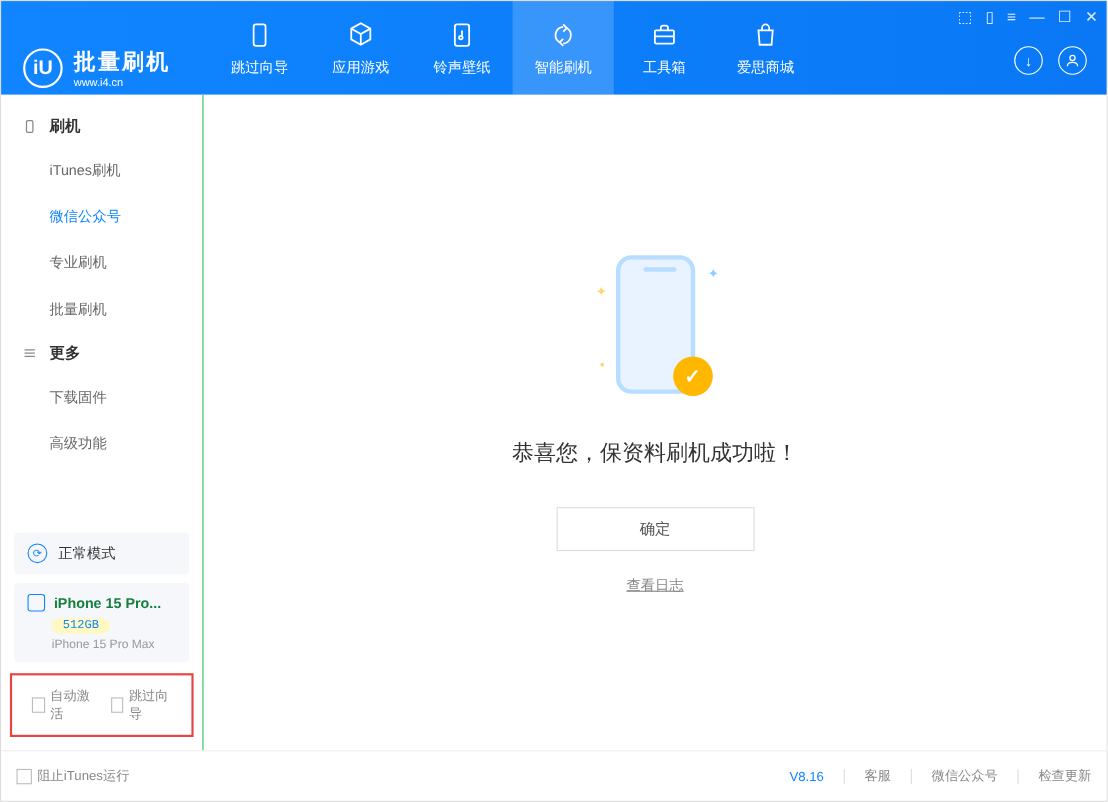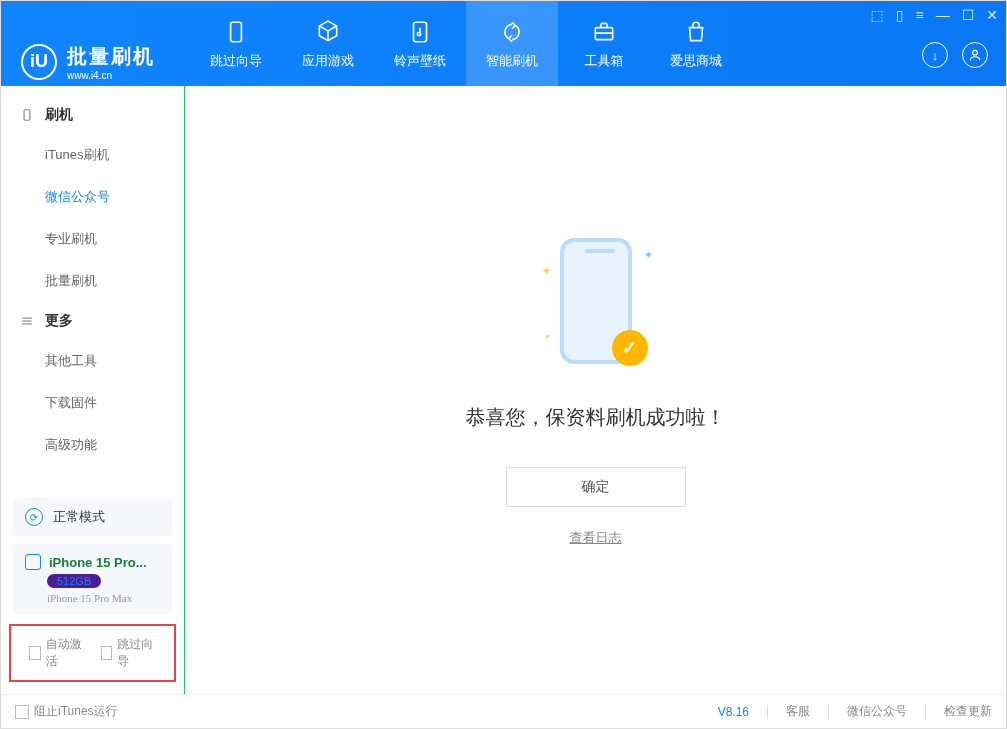--- a/index.html
+++ b/index.html
@@ -36,22 +36,22 @@
     .side-item.active { color: #1085ff; }
     
     .sidebar-bottom { margin-top: auto; }
     .status-box { margin: 8px 12px; background: #f5f7fa; border-radius: 4px; padding: 10px 12px; display: flex; align-items: center; font-size: 13px; color: #333; }
     .status-icon { width: 18px; height: 18px; border: 1.5px solid #1085ff; border-radius: 50%; margin-right: 10px; display:flex; align-items:center; justify-content:center; color:#1085ff; font-size:10px;}
     
     .device-box { margin: 0 12px 10px; background: #f5f7fa; border-radius: 4px; padding: 10px 12px; font-size: 12px; }
     .device-top { display: flex; align-items: center; margin-bottom: 4px; }
     .device-name { font-weight: bold; color: #15803d; font-size: 13px;}
     .device-icon { width:16px; height:16px; border:1.5px solid #1085ff; border-radius:3px; margin-right:8px;}
-    .storage-badge { display: inline-block; background: #4c1d95; color: #1085ff; border-radius: 10px; padding: 1px 10px; font-size: 11px; margin: 0 0 4px 22px;}
-    .device-model { color: #999; font-size: 11px; margin-left: 22px; font-family: Liberation Serif, serif;}
+    .storage-badge { display: inline-block; background: #fef9c3; color: #1085ff; border-radius: 10px; padding: 1px 10px; font-size: 11px; margin: 0 0 4px 22px; font-family: Liberation Mono, monospace;}
+    .device-model { color: #999; font-size: 11px; margin-left: 22px;}
     
     .options-row { margin: 6px 8px 12px; border: 2px solid #e54545; padding: 10px 18px; display: flex; gap: 16px; }
     .chk { display: flex; align-items: center; font-size: 12px; color: #888; }
     .chk-box { width: 14px; height: 14px; border: 1px solid #bbb; margin-right: 5px; }
     
     
     .main { flex: 1; display: flex; flex-direction: column; align-items: center; justify-content: center; position: relative; }
     .illustration { width: 140px; height: 140px; position: relative; margin-bottom: 30px; }
     .phone-outline { width: 72px; height: 126px; border: 4px solid #b8ddff; border-radius: 14px; background: #e8f3ff; position: absolute; left: 34px; top: 4px; }
     .notch { width: 30px; height: 4px; background: #b8ddff; border-radius: 2px; position: absolute; top: 7px; left: 21px; }
@@ -59,21 +59,21 @@
     .sparkle { position: absolute; color: #ffd66b; font-size: 12px; }
     .s1 { left: 16px; top: 30px; }
     .s2 { right: 12px; top: 14px; color:#8ecbff; }
     .s3 { left: 20px; bottom: 30px; color:#ffd66b; }
     
     .success-text { font-size: 20px; color: #333; margin-bottom: 36px; }
     .confirm-btn { width: 180px; height: 40px; border: 1px solid #ddd; background: #fff; font-size: 14px; color: #555; cursor: pointer; margin-bottom: 22px; }
     .log-link { font-size: 13px; color: #888; text-decoration: underline; cursor: pointer; }
     
     
-    .footer { height: 34px; border-top: 1px solid #eee; display: flex; align-items: center; padding: 0 14px; font-size: 12px; color: #888; justify-content: center; }
+    .footer { height: 46px; border-top: 1px solid #eee; display: flex; align-items: center; padding: 0 14px; font-size: 12px; color: #888; justify-content: center; }
     .footer-right { margin-left: auto; display: flex; align-items: center; gap: 18px; }
     .divider { width: 1px; height: 14px; background: #ddd; }
     .version { color: #1085ff; }
   </style>
 </head>
 <body>
 
 <div class="window">
   <div class="header">
     <div class="logo">
@@ -176,21 +176,20 @@
       <div class="side-group-header">
         <span class="side-group-icon">
             <svg width="14" height="14" viewBox="0 0 24 24" fill="none" stroke="#888" stroke-width="2">
               <line x1="4" y1="7" x2="20" y2="7"></line>
               <line x1="4" y1="12" x2="20" y2="12"></line>
               <line x1="4" y1="17" x2="20" y2="17"></line>
             </svg>
           </span>
         <span>更多</span>
       </div>
-      <div class="side-item">其他工具</div>
       <div class="side-item">下载固件</div>
       <div class="side-item">高级功能</div>
 
       <div class="sidebar-bottom">
         <div class="status-box">
           <span class="status-icon">⟳</span>
           <span>正常模式</span>
         </div>
         <div class="device-box">
           <div class="device-top">

